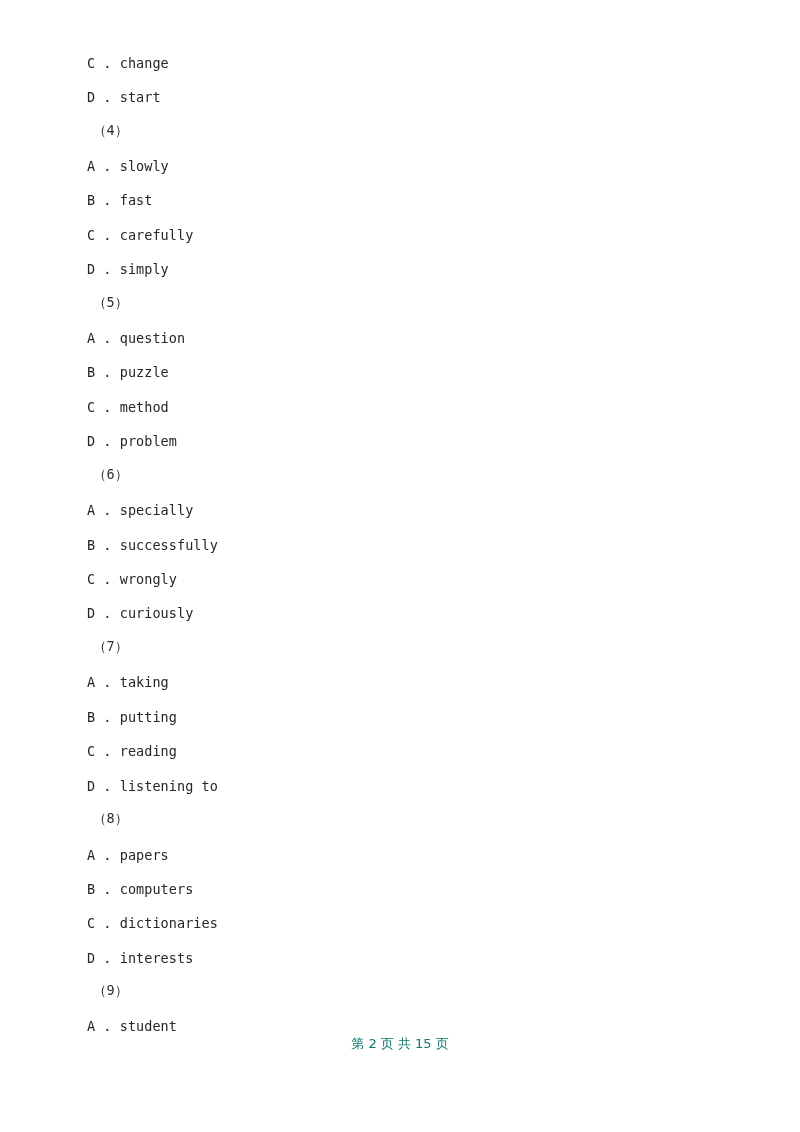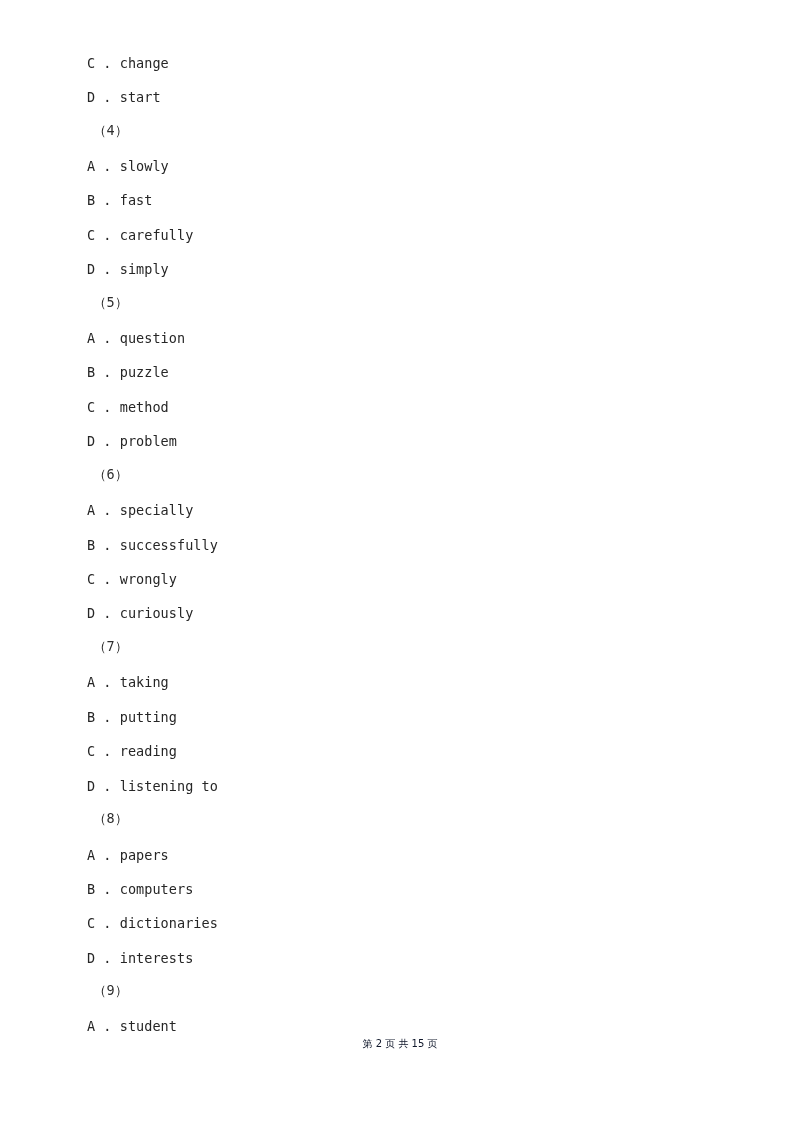--- a/index.html
+++ b/index.html
@@ -53,23 +53,23 @@
     padding-left: 93px;
     color: #2e2e2e;
   }
 
   .footer {
     position: absolute;
     left: 0;
     width: 800px;
     text-align: center;
     font-family: "DejaVu Sans", "Liberation Sans", sans-serif;
-    font-size: 10px;
+    font-size: 13px;
     line-height: 20px;
-    color: #0f172a;
+    color: #0f766e;
     white-space: pre;
   }
 </style>
 </head>
 <body>
 
 <div id="page">
 
   <div id="content">
       <div class="line option" style="top: 52px;">C . change</div>

